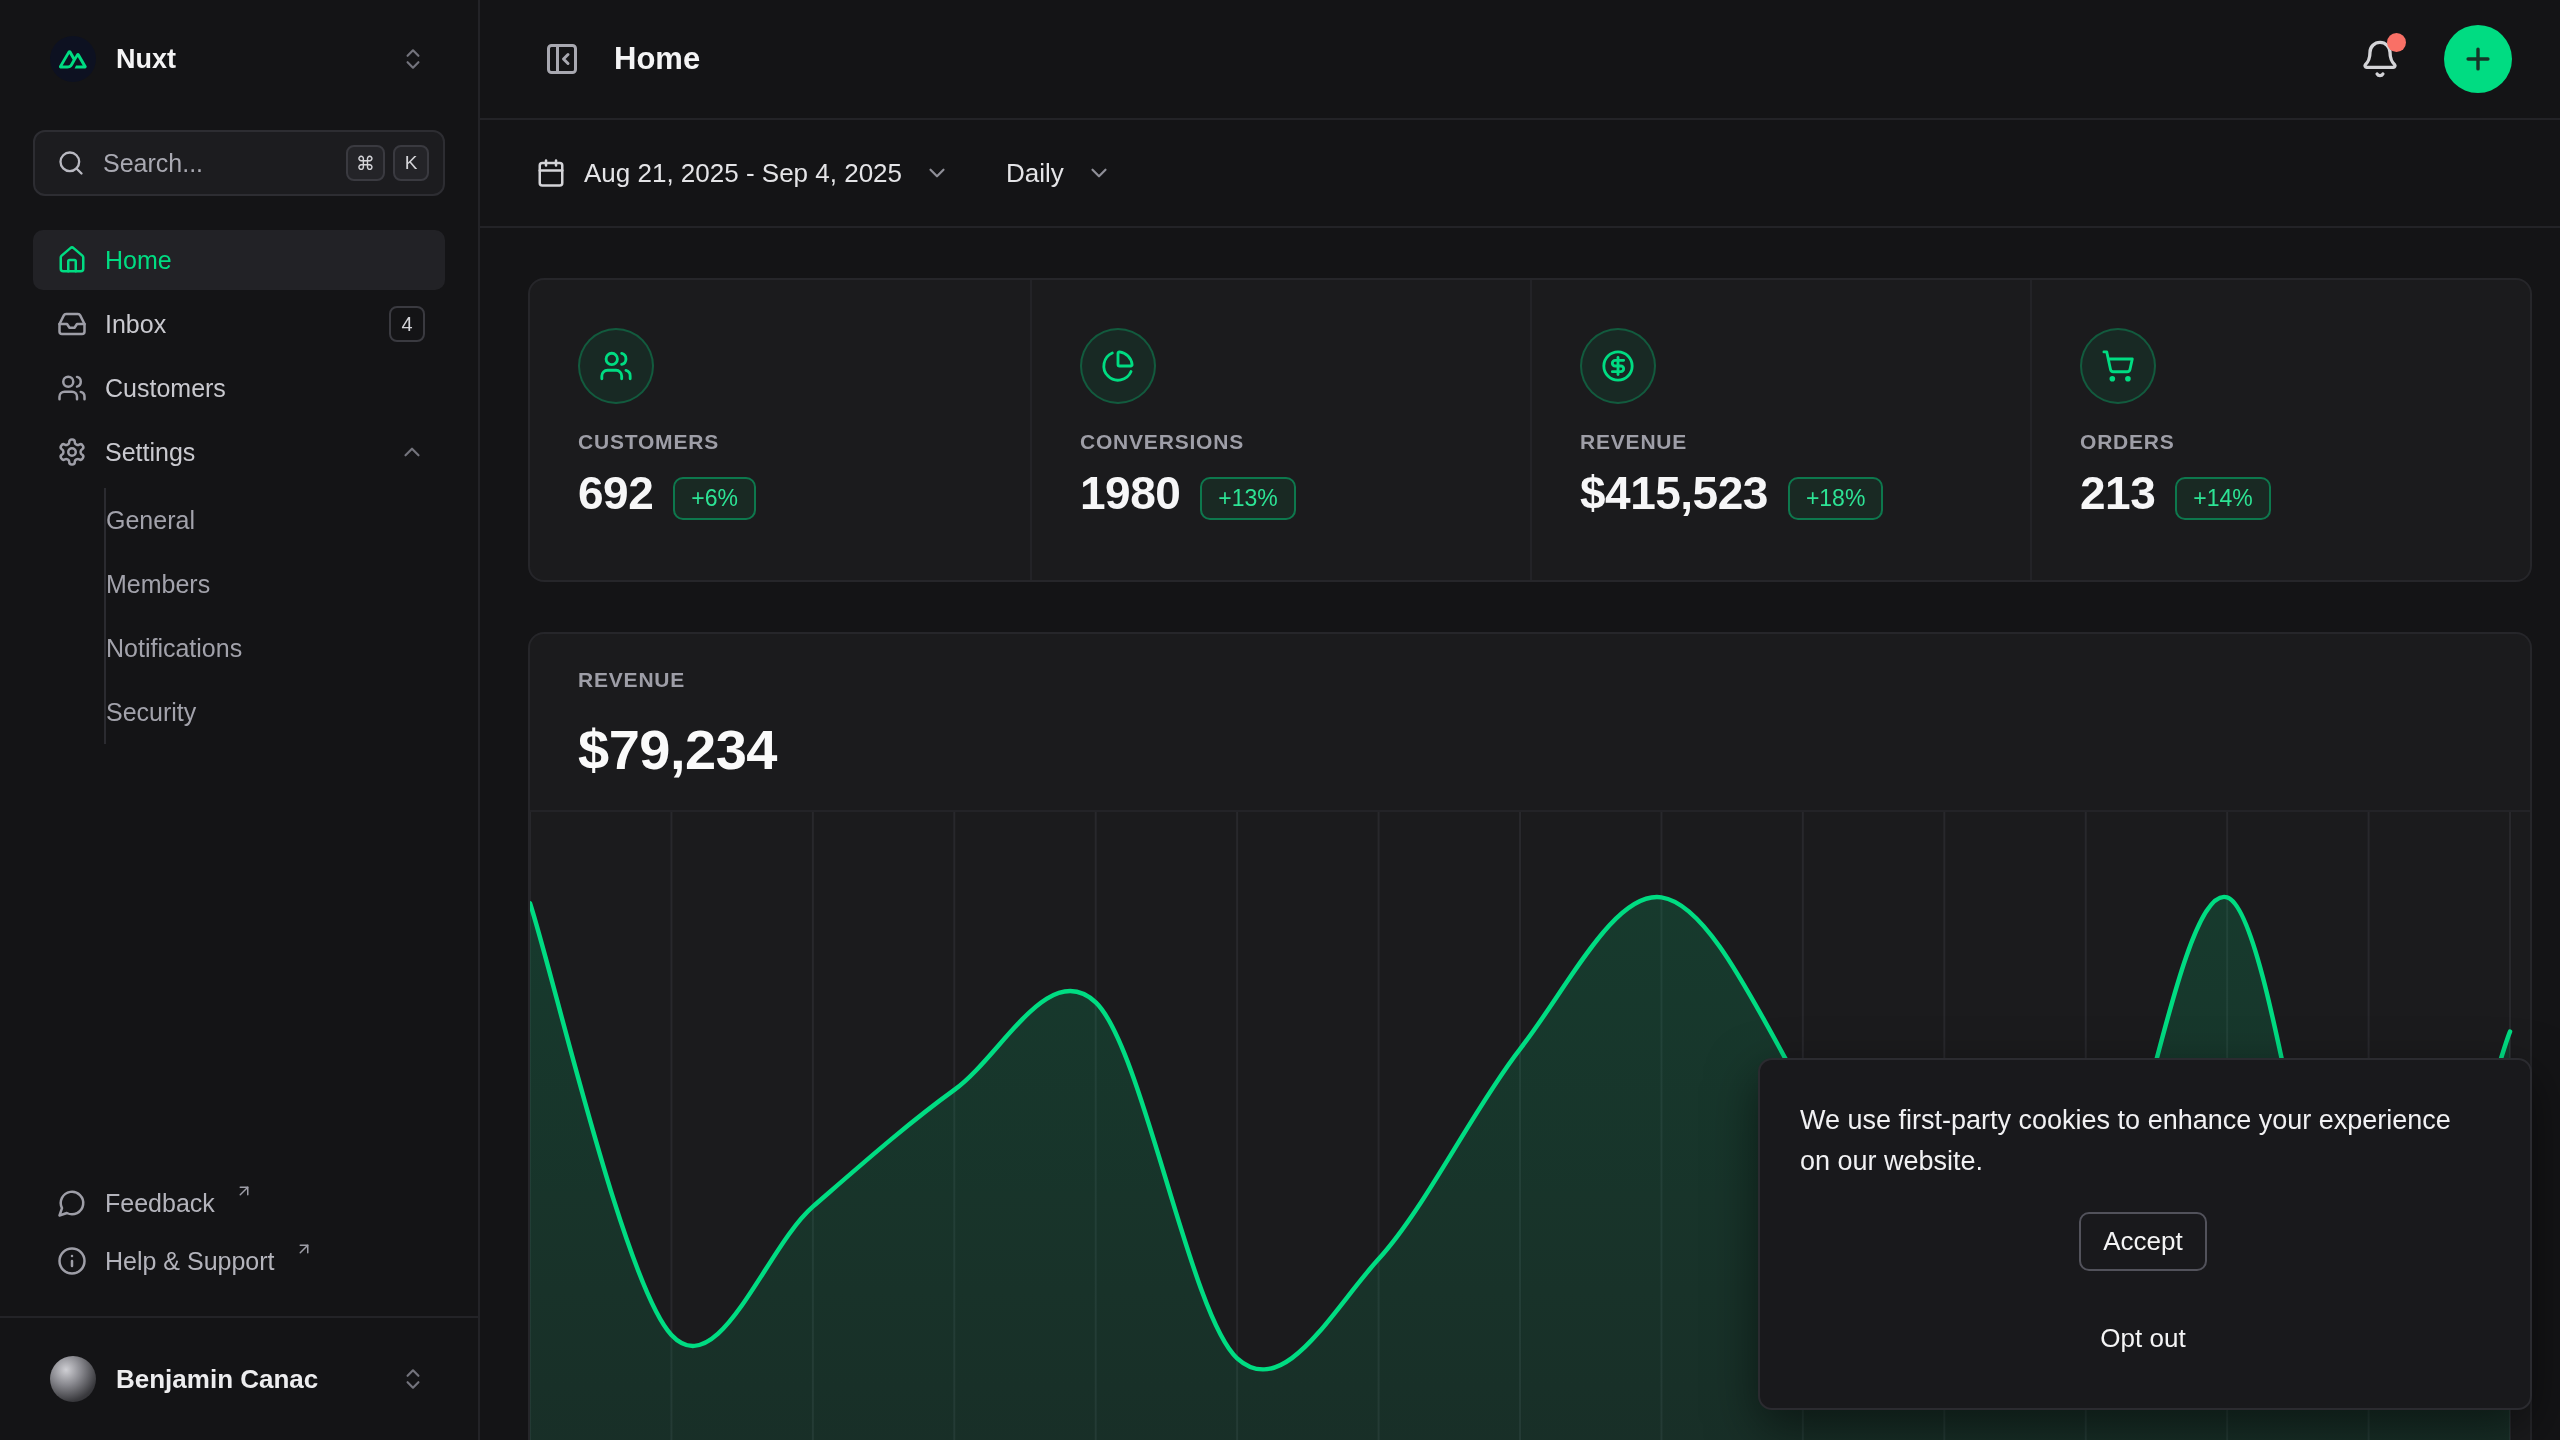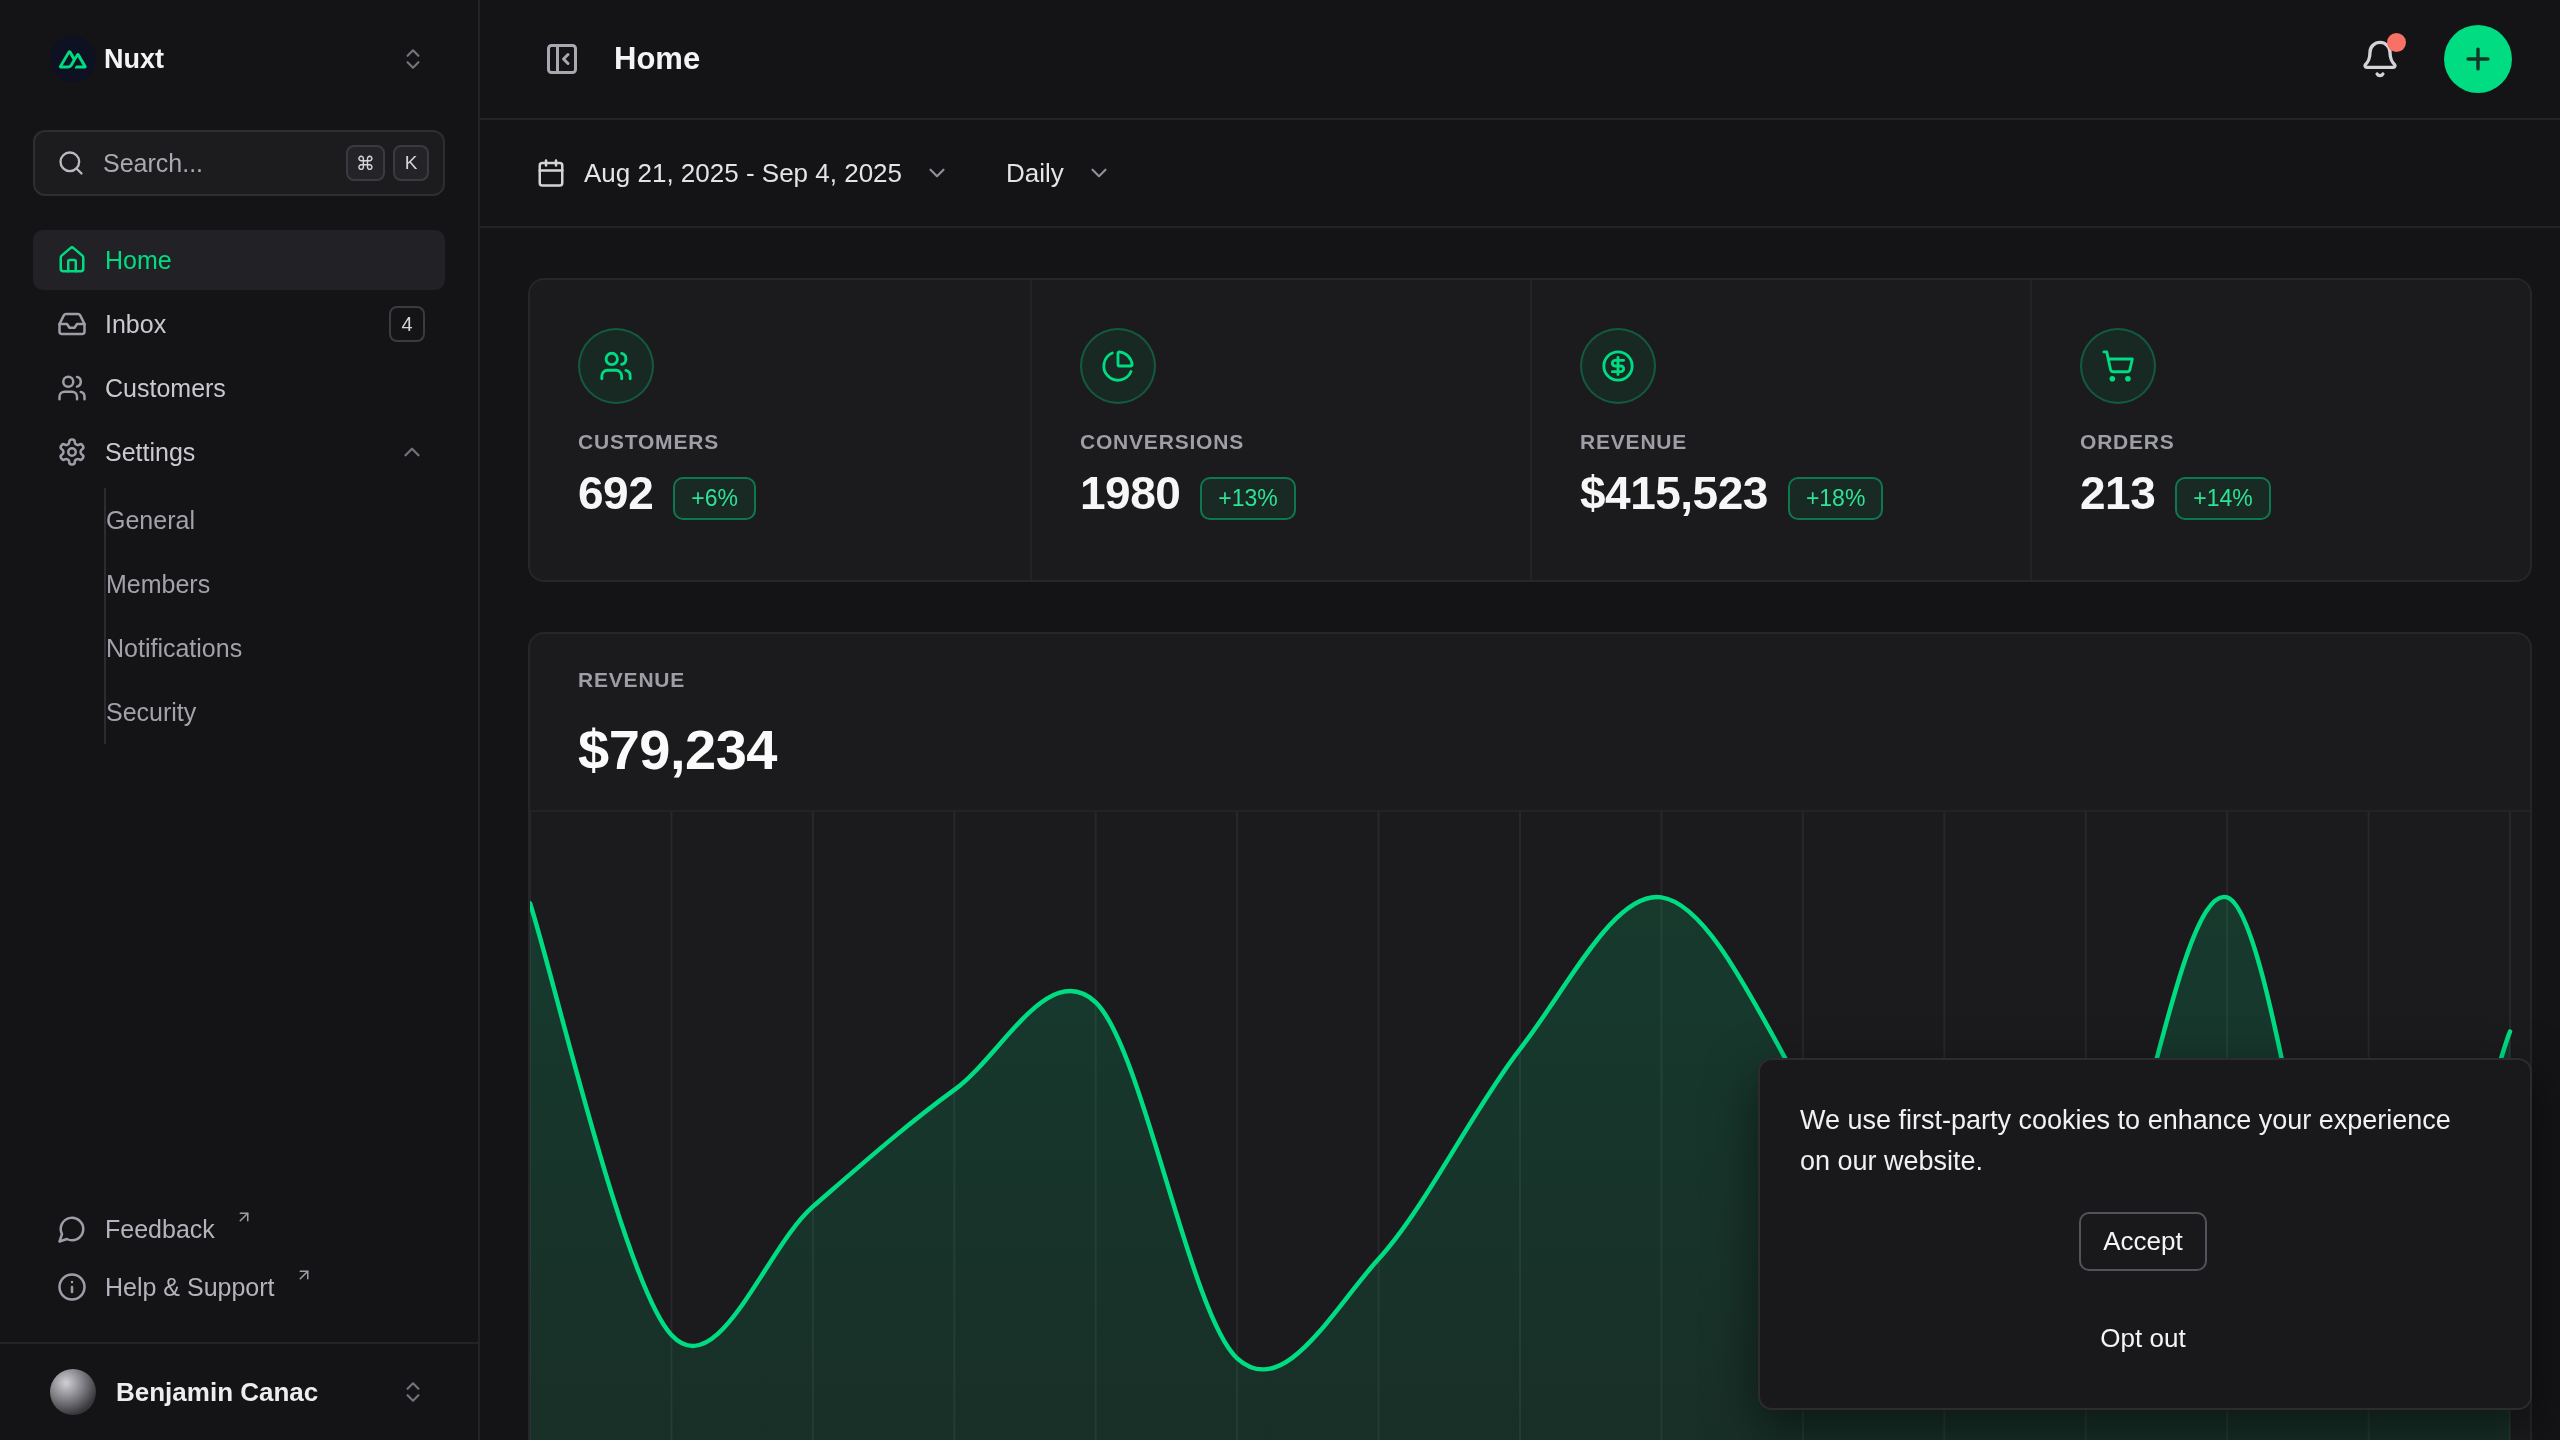--- a/index.html
+++ b/index.html
@@ -12,21 +12,21 @@
   .app { display:flex; width:100%; height:100%; }
 
   
   .sidebar {
     width:480px; min-width:480px; height:100%;
     border-right:2px solid #232327;
     display:flex; flex-direction:column;
     background:#141416;
   }
   .brand-row {
-    display:flex; align-items:center; gap:8px;
+    display:flex; align-items:center; gap:20px;
     padding:36px 52px 10px 50px; cursor:pointer;
   }
   .brand-logo {
     width:46px; height:46px; border-radius:50%;
     background:#0d1121; display:flex; align-items:center; justify-content:center;
     flex:none;
   }
   .brand-logo svg { width:28px; height:21px; }
   .brand-name { font-size:27px; font-weight:700; color:#f4f4f5; flex:1; }
   .icon-dim { color:#73737c; display:flex; }
@@ -70,21 +70,21 @@
   }
   .sidebar-spacer { flex:1; }
   .sidebar-footer { margin:0 33px 26px 33px; }
   .foot-item {
     height:58px; display:flex; align-items:center; gap:18px;
     padding:0 24px; color:#b4b4bc; font-size:25px; cursor:pointer;
   }
   .foot-item .nicon { display:flex; color:#9e9ea7; }
   .ext { display:flex; align-self:flex-start; margin:8px 0 0 2px; color:#9e9ea7; }
   .user-row {
-    border-top:2px solid #232327; height:98px;
+    border-top:2px solid #232327; height:124px;
     display:flex; align-items:center; gap:20px; padding:0 52px 0 50px;
     cursor:pointer;
   }
   .avatar {
     width:46px; height:46px; border-radius:50%; flex:none;
     background:radial-gradient(circle at 35% 30%, #cfcfd4 0%, #8a8a90 34%, #3a3a3e 72%, #222226 100%);
   }
   .user-name { font-size:26px; font-weight:600; color:#ededef; flex:1; }
 
   

